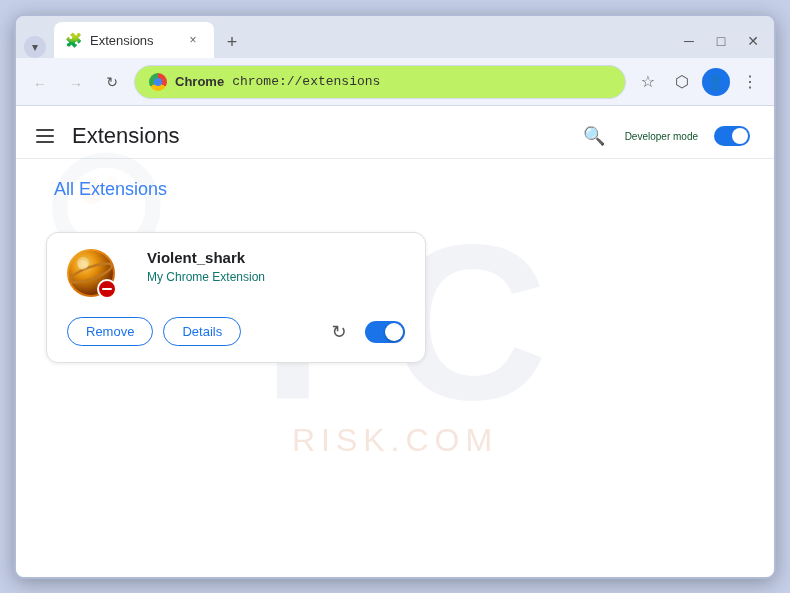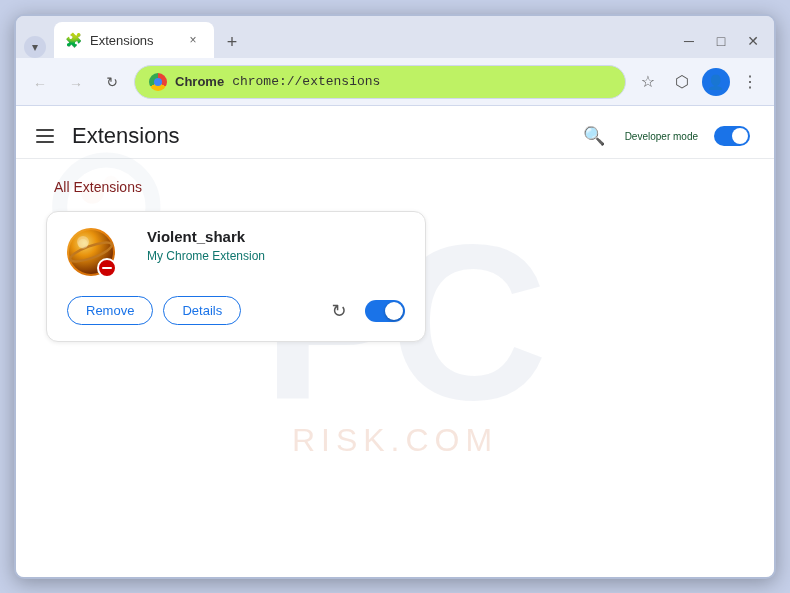--- a/index.html
+++ b/index.html
@@ -290,23 +290,23 @@
     }
 
     
     .main-area {
       padding: 20px 30px;
       position: relative;
       z-index: 1;
       flex: 1;
     }
     .all-ext-title {
-      font-size: 14px;
-      color: #7f1d1d;
-      margin-bottom: 16px;
+      font-size: 18px;
+      color: #3b82f6;
+      margin-bottom: 32px;
       margin-left: 8px;
     }
 
     
     .ext-card {
       background: #fff;
       border: 1px solid #e0e0e0;
       border-radius: 12px;
       padding: 16px 20px;
       max-width: 380px;

